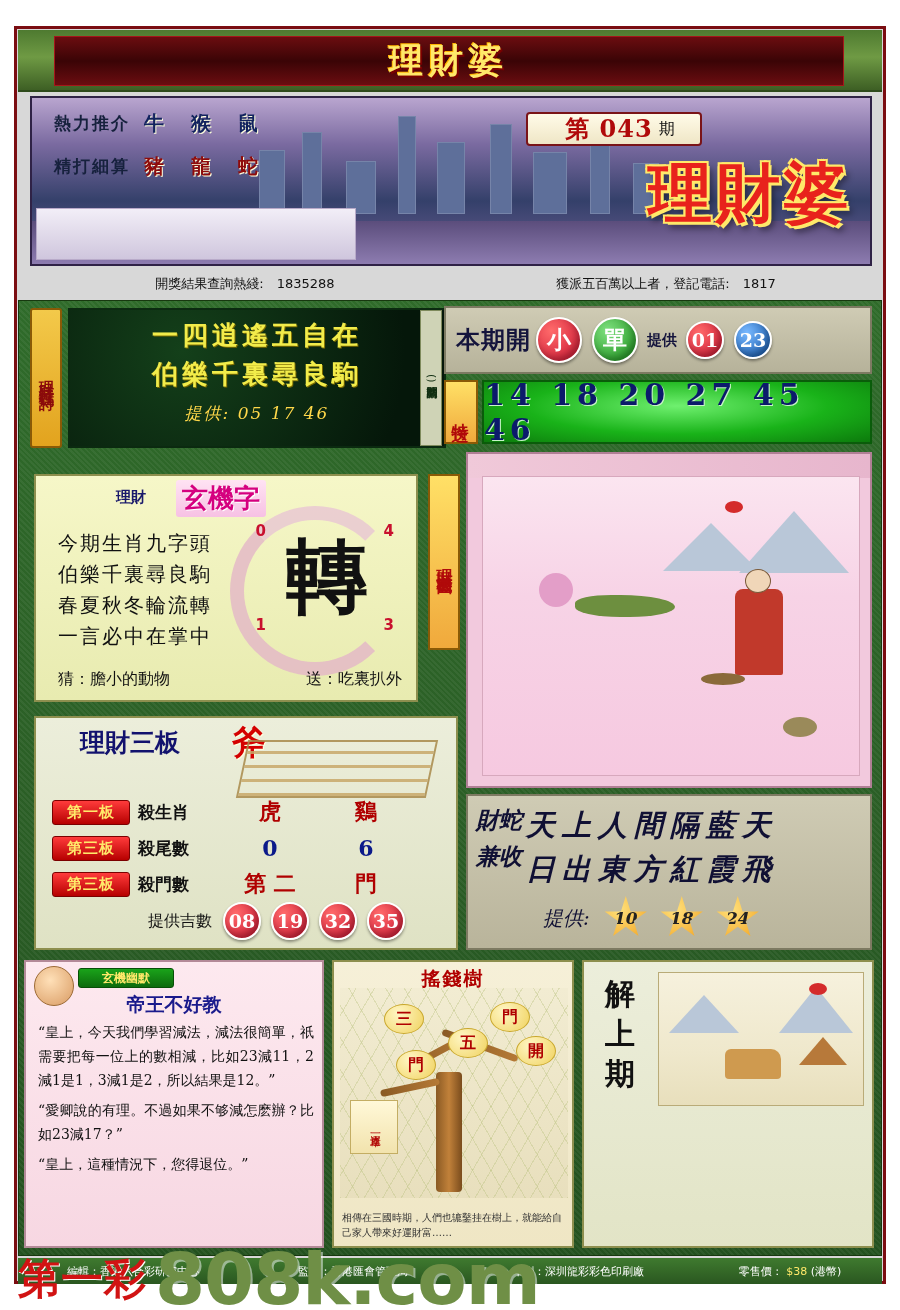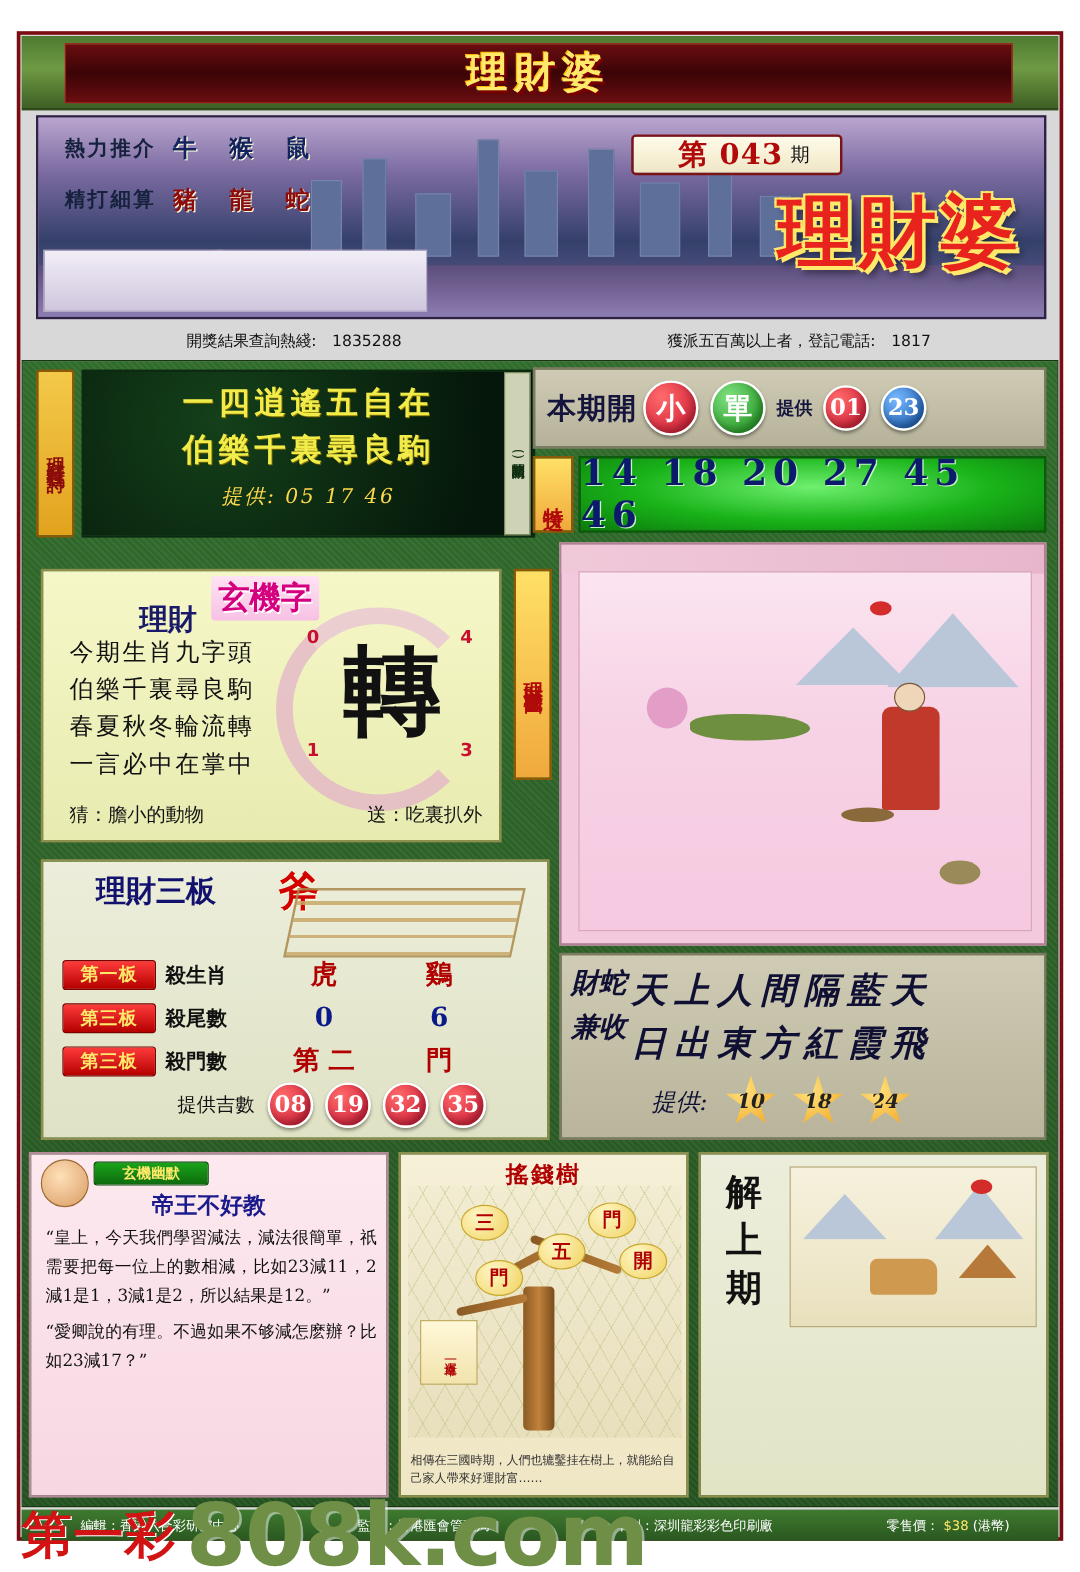--- a/index.html
+++ b/index.html
@@ -198,22 +198,22 @@
     text-shadow:1px 1px 0 #c8f5c8;
   }
   
   .mystic-box {
     position:absolute; left:34px; top:474px; width:384px; height:228px;
     background:linear-gradient(180deg,#f6f7c8,#e8ebb0);
     border:2px solid #8d8f4e;
     overflow:hidden;
   }
   .mystic-title {
-    position:absolute; left:80px; top:24px;
-    font-family:Liberation Serif, serif; font-size:24px; font-weight:bold;
+    position:absolute; left:80px; top:12px;
+    font-family:Liberation Serif, serif; font-size:15px; font-weight:bold;
     color:#1a1a6b;
   }
   .mystic-title2 {
     position:absolute; left:140px; top:4px;
     font-family:"DejaVu Serif", serif; font-size:26px; font-weight:bold;
     color:#d5007f;
     background:linear-gradient(180deg,#ffe3f3,#f7c1e4);
     padding:1px 6px; border-radius:3px;
     text-shadow:1px 1px 0 #fff;
   }
@@ -649,20 +649,21 @@
     </div>
   </div>
 
   <div class="humor-box">
     <div class="humor-face"></div>
     <div class="humor-tag">玄機幽默</div>
     <div class="humor-title">帝王不好教</div>
     <div class="humor-text">
       <p>“皇上，今天我們學習減法，減法很簡單，祇需要把每一位上的數相減，比如23減11，2減1是1，3減1是2，所以結果是12。”</p>
       <p>“愛卿說的有理。不過如果不够減怎麽辦？比如23減17？”</p>
+      <p>“皇上，這種情況下，您得退位。”</p>
     </div>
   </div>
 
   <div class="tree-box">
     <div class="tree-title">搖錢樹</div>
     <div class="tree-art">
       <div class="trunk"></div>
       <div class="branch" style="left:60px; top:62px; width:70px; transform:rotate(-28deg);"></div>
       <div class="branch" style="left:100px; top:54px; width:80px; transform:rotate(20deg);"></div>
       <div class="branch" style="left:40px; top:96px; width:60px; transform:rotate(-12deg);"></div>

